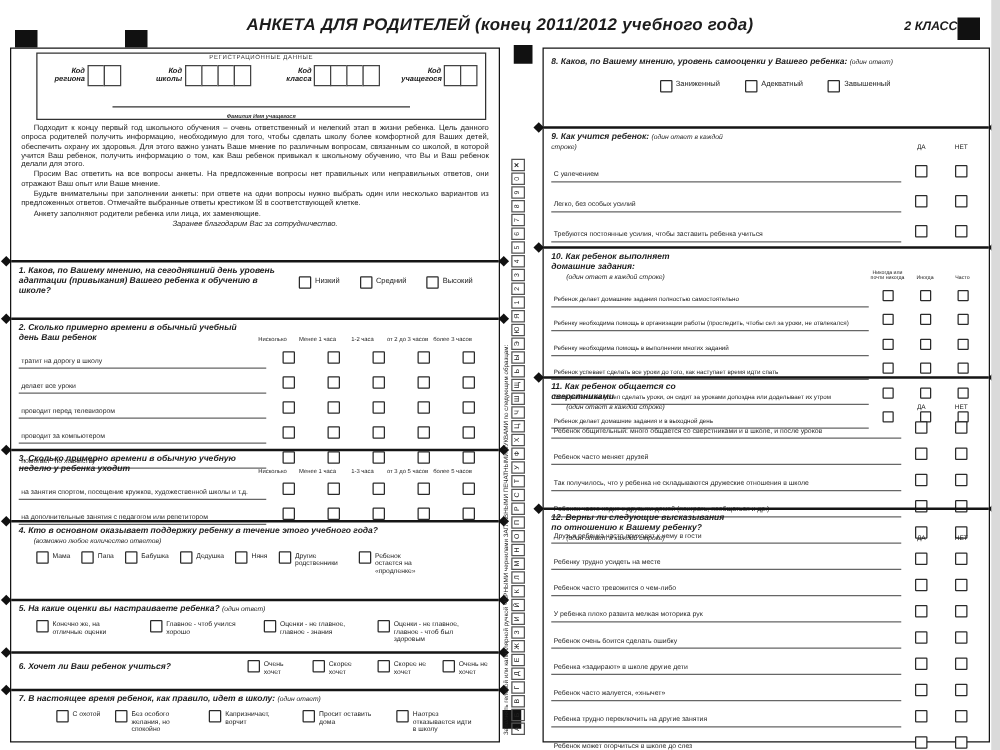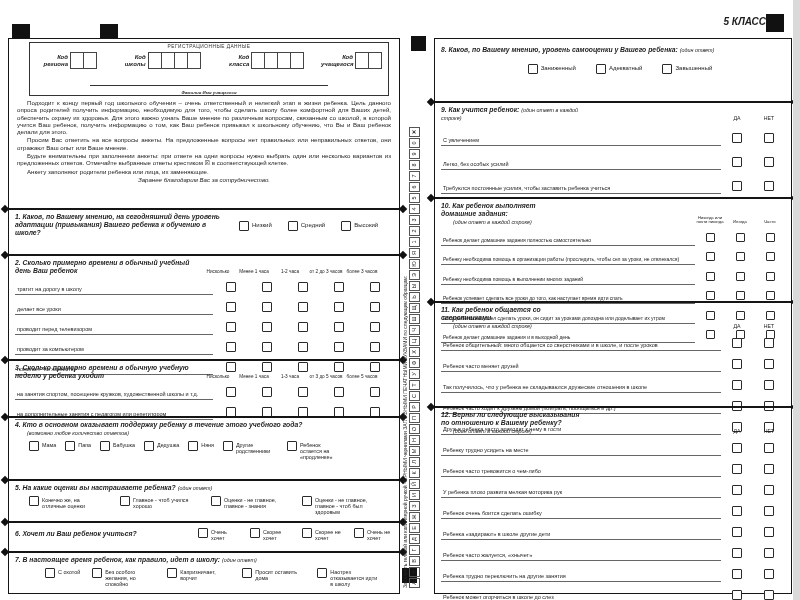--- a/index.html
+++ b/index.html
@@ -75,21 +75,22 @@
 
 <div class="page">
 
   <div class="sq" style="left:12px;top:24px;width:18px;height:18px;"></div>
   <div class="sq" style="left:100px;top:24px;width:18px;height:18px;"></div>
   <div class="sq" style="left:766px;top:14px;width:18px;height:18px;"></div>
   <div class="sq" style="left:411px;top:36px;width:15px;height:15px;"></div>
   <div class="sq" style="left:402px;top:568px;width:15px;height:15px;"></div>
   <div class="sq" style="left:38px;top:560px;width:22px;height:22px;"></div>
 
-  <div class="grade">5 КЛАСС</div>
+  <div class="title">АНКЕТА ДЛЯ РОДИТЕЛЕЙ (конец 2011/2012 учебного года)</div>
+  <div class="grade">2 КЛАСС</div>
 
   <div class="colbox col-left">
 
     <div class="regbox">
       <div class="regtitle">РЕГИСТРАЦИОННЫЕ ДАННЫЕ</div>
       <div class="regfields">
         <div class="regfield">
           <span class="reglabel">Код региона</span>
           <span class="regcells">
               <span class="regcell"></span>

